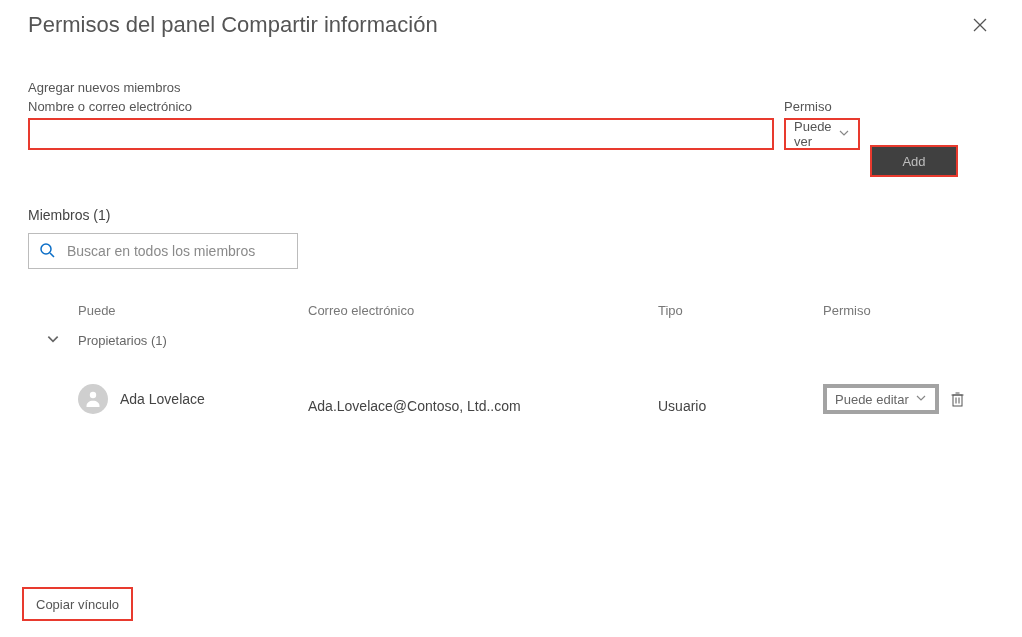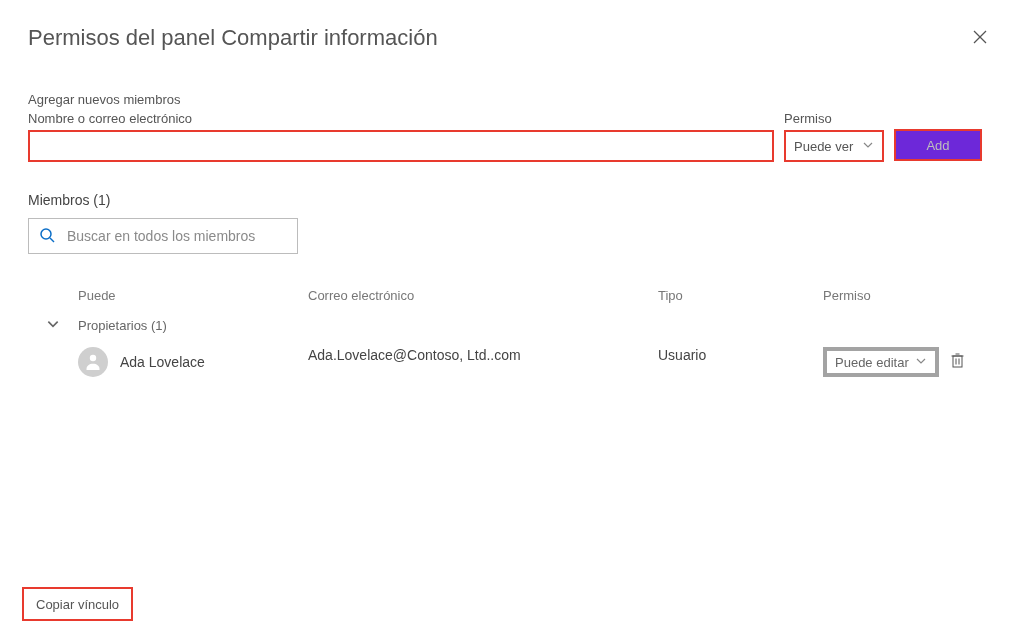--- a/index.html
+++ b/index.html
@@ -6,22 +6,22 @@
   html, body {
     margin: 0; padding: 0;
     width: 1022px; height: 637px;
     font-family: "Segoe UI", Arial, sans-serif;
     color: #323130;
     background: #fff;
     font-size: 14px;
   }
   .panel { width: 1022px; height: 637px; position: relative; padding: 0 28px; }
   .header {
-    display: flex; align-items: center; justify-content: space-between;
-    padding-top: 24px;
+    display: flex; align-items: flex-start; justify-content: space-between;
+    padding-top: 12px;
   }
   .title {
     font-size: 22px; font-weight: 400; color: #555;
   }
   .close-btn {
     width: 28px; height: 28px; display: flex; align-items: center; justify-content: center;
     cursor: pointer; color: #555;
   }
   .close-btn svg { width: 14px; height: 14px; }
 
@@ -31,34 +31,34 @@
   .field-label { color: #555; font-size: 13px; margin-bottom: 4px; }
 
   .name-col { flex: 0 0 746px; }
   .name-input {
     width: 746px; height: 32px;
     border: 2px solid #e83a2e;
     background: #fff; padding: 0 8px;
   }
   .perm-col { }
   .perm-select {
-    width: 100px; height: 32px;
+    width: 76px; height: 32px;
     border: 2px solid #e83a2e;
     display: flex; align-items: center; justify-content: space-between;
     padding: 0 8px; cursor: pointer; color: #555; font-size: 13px;
   }
   .chev { width: 12px; height: 12px; color: #888; }
 
   .add-btn {
     width: 88px; height: 32px;
     border: 2px solid #e83a2e;
-    background: #6d28d9;
+    background: #404040;
     color: #bdbdbd;
     display: flex; align-items: center; justify-content: center;
-    font-size: 13px; cursor: pointer;
+    font-size: 13px; cursor: pointer; margin-top: 28px;
   }
 
   .members-label { color: #444; font-size: 14px; margin-top: 30px; }
   .search-wrap {
     margin-top: 10px;
     width: 270px; height: 36px;
     border: 1px solid #bcbcbc;
     display: flex; align-items: center; padding: 0 10px; gap: 10px;
     color: #888;
   }
@@ -76,21 +76,21 @@
   .col-type   { width: 165px; }
   .col-perm   { width: 120px; }
   .col-del    { width: 40px; }
 
   .group-row {
     display: flex; align-items: center; height: 44px;
     color: #666; font-size: 13px; cursor: pointer;
   }
   .group-row .chev-d { width: 14px; height: 14px; color: #666; }
   .mem-row {
-    display: flex; align-items: flex-start; height: 52px;
+    display: flex; align-items: flex-end; height: 52px;
     color: #444; font-size: 14px;
   }
   .avatar {
     width: 30px; height: 30px; border-radius: 50%;
     background: #cfcfcf; margin-right: 12px;
     display: inline-flex; align-items: center; justify-content: center;
   }
   .avatar svg { width: 20px; height: 20px; color: #fff; }
   .name-cell { display: flex; align-items: center; }
   .perm-dd {

